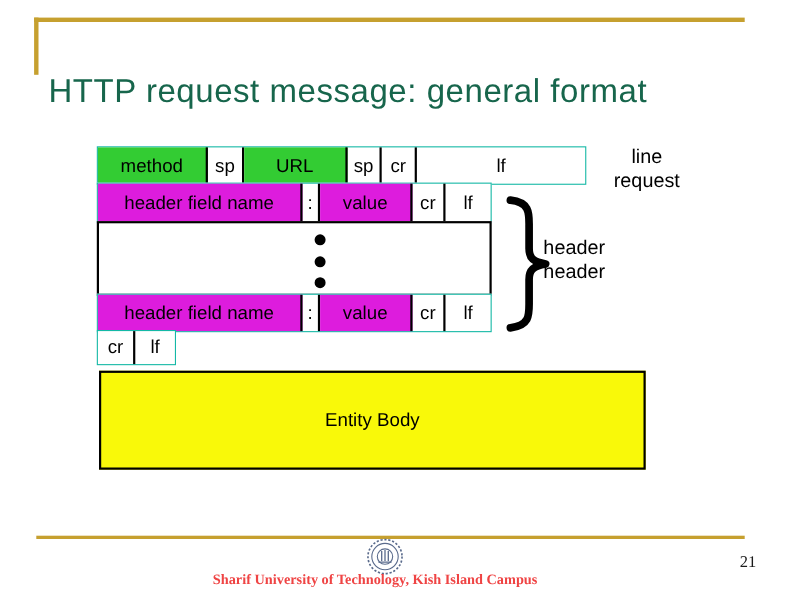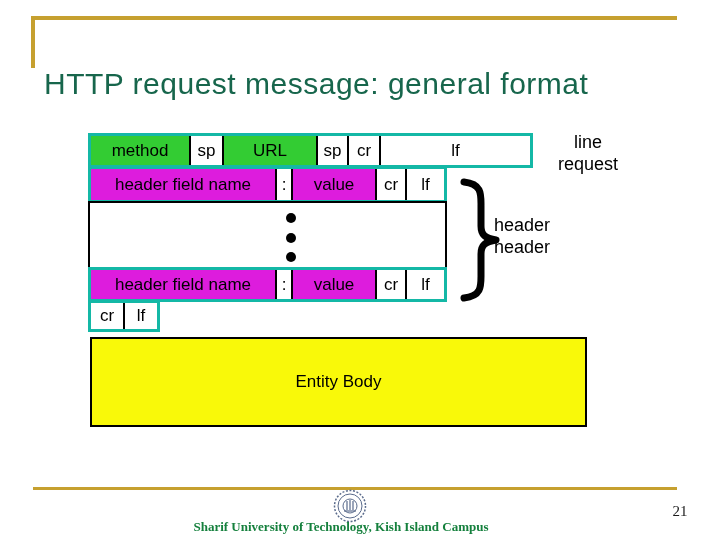--- a/index.html
+++ b/index.html
@@ -7,21 +7,21 @@
     position:relative; width:720px; height:540px; background:#ffffff;
     overflow:hidden; font-family:"Liberation Sans", sans-serif;
   }
   .gold-line { position:absolute; }
   .slide-title {
     position:absolute; left:44px; top:24px; width:640px;
     font-family:Liberation Sans, sans-serif; font-size:30px; line-height:40px;
     letter-spacing:0.5px;
     margin-top:40px;
   }
-  .row { position:absolute; display:flex; border:3px solid #14b8a6; box-sizing:border-box; background:#fff; }
+  .row { position:absolute; display:flex; border:1px solid #14b8a6; box-sizing:border-box; background:#fff; }
   .cell {
     display:flex; align-items:center; justify-content:center;
     border-right:2px solid #000; box-sizing:border-box;
     font-size:17px; color:#000; white-space:nowrap; overflow:hidden;
   }
   .cell:last-child { border-right:none; }
   .white-box { position:absolute; border:2px solid #000; box-sizing:border-box; background:#fff; }
   .dot { position:absolute; width:10px; height:10px; border-radius:50%; background:#000; }
   .side-label { position:absolute; text-align:center; color:#000; font-size:18px; line-height:22px; }
   .entity-box {
@@ -110,17 +110,17 @@
   <div class="logo-wrap">
     <svg width="34" height="34" viewBox="0 0 34 34">
       <circle cx="17" cy="17" r="15.5" fill="none" stroke="#5a6b8c" stroke-width="1.5" stroke-dasharray="2,1.6"></circle>
       <circle cx="17" cy="17" r="12" fill="none" stroke="#5a6b8c" stroke-width="1"></circle>
       <circle cx="17" cy="17" r="7" fill="none" stroke="#5a6b8c" stroke-width="1"></circle>
       <path d="M 14,21 L 14,12 M 17,21 L 17,11 M 20,21 L 20,12" stroke="#5a6b8c" stroke-width="1.2" fill="none"></path>
       <path d="M 11,22 L 23,22" stroke="#5a6b8c" stroke-width="1.2"></path>
     </svg>
   </div>
 
-  <div class="footer-text" style="color: #15803d;">Sharif University of Technology, Kish Island Campus</div>
+  <div class="footer-text" style="color: #ef4444;">Sharif University of Technology, Kish Island Campus</div>
 
   <div class="page-number">21</div>
 
 </div>
 
 </body></html>

